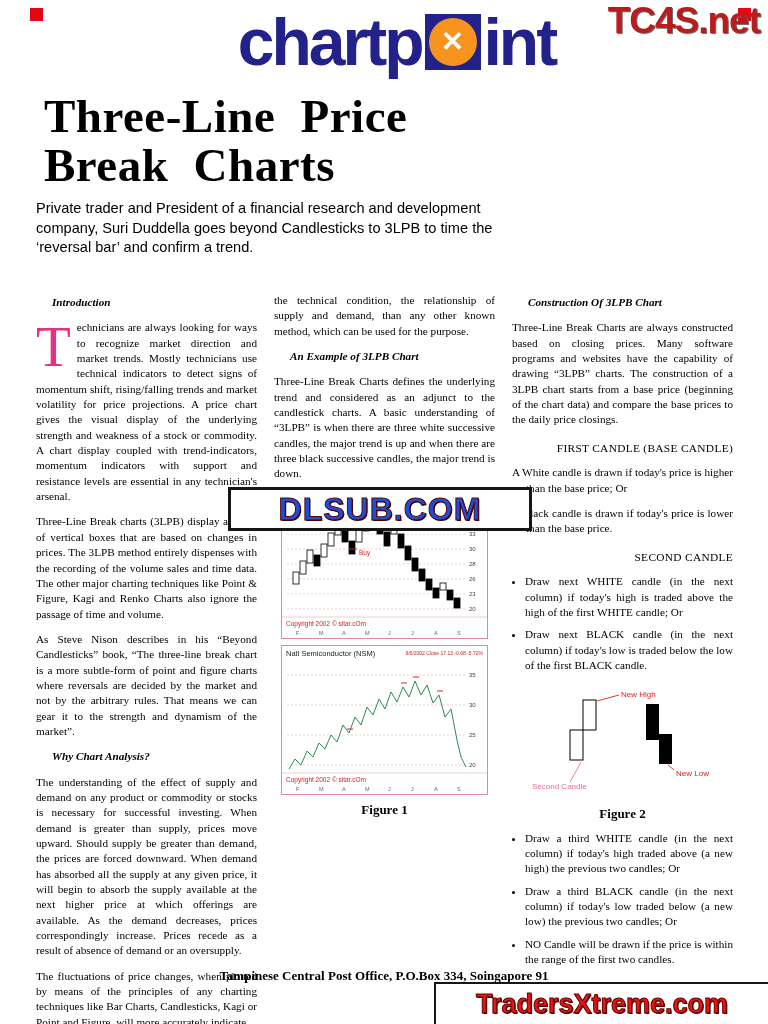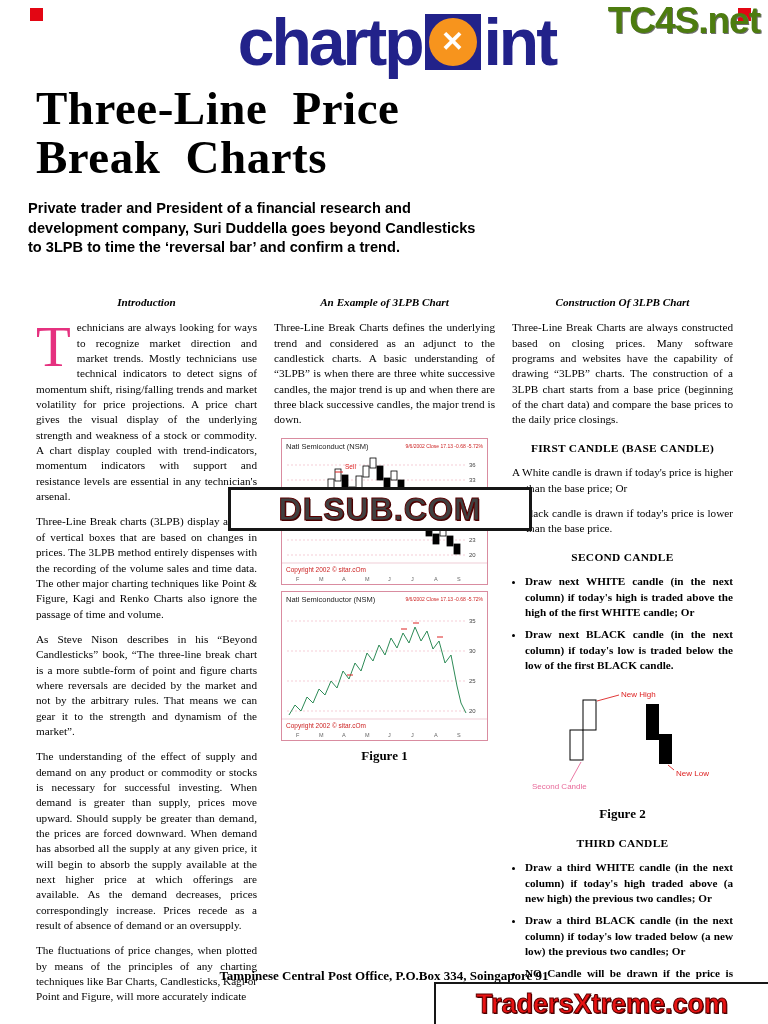--- a/index.html
+++ b/index.html
@@ -4,67 +4,67 @@
 <style>
   html,body { margin:0; padding:0; background:#888; }
   .page { position:relative; width:768px; height:1024px; margin:0 auto; background:#fff;
           font-family:"Liberation Serif", serif; color:#000; overflow:hidden; }
 
   
   .corner-sq { position:absolute; width:13px; height:13px; background:#e30613; top:8px; }
   .corner-sq.tl { left:30px; } .corner-sq.tr { right:17px; }
   .tc4s { position:absolute; top:0px; right:8px; z-index:1;
           font-family:"Liberation Sans", sans-serif; font-weight:bold; font-size:37px;
-          color:#4d7c0f; letter-spacing:-1px; text-shadow:1px 1px 0 #6e6e6e; }
+          color:#b91c1c; letter-spacing:-1px; text-shadow:1px 1px 0 #6e6e6e; }
   .logo { position:absolute; top:0px; left:0; right:15px; z-index:2; height:84px; padding-left:40px;
           display:flex; justify-content:center; align-items:center;
           font-family:"Liberation Sans", sans-serif; font-weight:bold; font-size:66px;
           color:#22228a; letter-spacing:-3px; }
   .logo-icon { display:inline-flex; width:56px; height:56px; background:#22228a;
                align-items:center; justify-content:center; margin:0 3px; }
   .logo-circle { width:48px; height:48px; background:#f7941d; border-radius:50%;
                  display:flex; align-items:center; justify-content:center; }
   .logo-x { color:#fff; font-size:28px; font-weight:bold; letter-spacing:0; line-height:1; }
 
   
-  .title { position:absolute; left:36px; top:84px; margin:0; font-weight:bold;
+  .title { position:absolute; left:36px; top:84px; margin:8px; font-weight:bold;
            font-size:47px; line-height:1.04; letter-spacing:0.5px; word-spacing:13px; }
-  .standfirst { position:absolute; left:28px; top:199px; width:458px; margin:0;
-                font-family:"Liberation Sans", sans-serif; font-weight:bold;
+  .standfirst { position:absolute; left:36px; top:199px; width:458px; margin:0;
+                font-family:"Liberation Sans", sans-serif; font-weight:normal;
                 font-size:14.6px; line-height:1.34; }
 
   
   .columns { position:absolute; left:36px; top:293px; width:698px; display:flex; gap:17px; }
   .col { width:221px; font-size:11.2px; line-height:1.37; text-align:justify; }
   .col p { margin:0 0 10px; }
   .ital-heading { font-style:italic; font-weight:bold; font-size:11.2px; margin:2px 16px 10px;
-                  text-align:center; }
-  .caps-heading { font-size:11.4px; font-weight:bold; letter-spacing:0.3px; margin:13px 0 9px;
-                  text-align:center; }
+                  text-align:left; }
+  .caps-heading { font-size:11.4px; font-weight:normal; letter-spacing:0.3px; margin:13px 0 9px;
+                  text-align:right; }
   .dropcap { float:left; font-size:57px; line-height:0.8; color:#e5317f; padding:4px 6px 0 0; }
   .hang { margin:0 0 3px; padding-left:14px; text-indent:-14px; }
-  .bullet-list { margin:8px 0 11px; padding-left:13px; list-style:disc;font-weight:bold; }
+  .bullet-list { margin:8px 0 11px; padding-left:13px; list-style:disc; }
   .bullet-list li { margin:0 0 7px; }
 
   
   .chart { display:block; margin:0 auto 6px; }
   .figcaption { text-align:center; font-weight:bold; font-size:13px; margin:4px 0 0;
                 text-align:center; }
   .figure2-wrap { margin:3px 0 2px; text-align:center; }
 
   
   .footer { position:absolute; top:967px; left:0; width:100%; text-align:center;
             font-weight:bold; font-size:13px; line-height:1.45; }
 
   
   .wm-dlsub { position:absolute; left:228px; top:487px; width:304px; height:44px; z-index:5;
               background:#fff; border:3px solid #161616; box-sizing:border-box;
               display:flex; align-items:center; justify-content:center;
               font-family:"Liberation Sans", sans-serif; font-weight:bold; font-size:32px;
-              letter-spacing:1px; color:#404040; -webkit-text-stroke:1px #5a0000;
+              letter-spacing:1px; color:#1d4ed8; -webkit-text-stroke:1px #5a0000;
               text-shadow:1px 1px 0 #3a0000; }
   .wm-traders { position:absolute; left:434px; top:982px; width:334px; height:44px; z-index:5;
                 background:#fff; border:2px solid #161616; border-right:none; box-sizing:border-box;
                 display:flex; align-items:center; justify-content:center;
                 font-family:"Liberation Sans", sans-serif; font-weight:bold; font-size:27px;
                 color:#e81313; -webkit-text-stroke:1px #5a0000; text-shadow:1px 1px 0 #3a0000; }
 </style>
 </head>
 <body>
 
@@ -89,25 +89,27 @@
   </h1>
   <p class="standfirst">Private trader and President of a financial research and development company, Suri Duddella goes beyond Candlesticks to 3LPB to time the ‘reversal bar’ and confirm a trend.</p>
 
   <div class="columns">
 
     <div class="col">
       <h3 class="ital-heading">Introduction</h3>
       <p><span class="dropcap">T</span><span>echnicians are always looking for ways to recognize market direction and market trends. Mostly technicians use technical indicators to detect signs of momentum shift, rising/falling trends and market volatility for price projections. A price chart gives the visual display of the underlying strength and weakness of a stock or commodity. A chart display coupled with trend-indicators, momentum indicators with support and resistance levels are essential in any technician's arsenal.</span></p>
       <p>Three-Line Break charts (3LPB) display a series of vertical boxes that are based on changes in prices. The 3LPB method entirely dispenses with the recording of the volume sales and time data. The other major charting techniques like Point &amp; Figure, Kagi and Renko Charts also ignore the passage of time and volume.</p>
       <p>As Steve Nison describes in his “Beyond Candlesticks” book, “The three-line break chart is a more subtle-form of point and figure charts where reversals are decided by the market and not by the arbitrary rules. That means we can gear it to the strength and dynamism of the market”.</p>
+      <h3 class="ital-heading">Why Chart Analysis?</h3>
       <p>The understanding of the effect of supply and demand on any product or commodity or stocks is necessary for successful investing. When demand is greater than supply, prices move upward. Should supply be greater than demand, the prices are forced downward.  When demand has absorbed all the supply at any given price, it will begin to absorb the supply available at the next higher price at which offerings are available. As the demand decreases, prices correspondingly increase. Prices recede as a result of absence of demand or an oversupply.</p>
       <p>The fluctuations of price changes, when plotted by means of the principles of any charting techniques like Bar Charts, Candlesticks, Kagi or Point and Figure, will more accurately indicate</p>
     </div>
 
     <div class="col">
+      <p>the technical condition, the relationship of supply and demand, than any other known method, which can be used for the purpose.</p>
       <h3 class="ital-heading">An Example of 3LPB Chart</h3>
       <p>Three-Line Break Charts defines the underlying trend and considered as an adjunct to the candlestick charts. A basic understanding of “3LPB” is when there are three white successive candles, the major trend is up and when there are three black successive candles, the major trend is down.</p>
 
       <svg class="chart" width="207" height="147" viewBox="0 0 207 147">
         <rect x="0.5" y="0.5" width="206" height="146" fill="#ffffff" stroke="#d98ca0"></rect>
         <text x="5" y="11" font-size="7.5" fill="#222" font-family="Liberation Sans, sans-serif">Natl Semiconduct (NSM)</text>
         <text x="202" y="10" font-size="5" fill="#cc2222" text-anchor="end" font-family="Liberation Sans, sans-serif">9/6/2002  Close 17.13  -0.68  -5.72%</text>
 
         <g stroke="#f0b8c4" stroke-dasharray="2,2" stroke-width="0.7">
           <line x1="6" y1="27" x2="184" y2="27"></line>
@@ -242,21 +244,20 @@
           <line x1="101" y1="11" x2="79" y2="17" stroke="#dd2222" stroke-width="0.9"></line>
           <text x="103" y="13" font-size="8" fill="#dd2222" font-family="Liberation Sans, sans-serif">New High</text>
           <line x1="156" y1="86" x2="150" y2="81" stroke="#dd2222" stroke-width="0.9"></line>
           <text x="158" y="92" font-size="8" fill="#dd2222" font-family="Liberation Sans, sans-serif">New Low</text>
           <line x1="52" y1="98" x2="63" y2="78" stroke="#e86a9a" stroke-width="0.9"></line>
           <text x="14" y="105" font-size="8" fill="#e86a9a" font-family="Liberation Sans, sans-serif">Second Candle</text>
         </svg>
         <div class="figcaption">Figure 2</div>
       </div>
 
-      <h4 class="caps-heading">THIRD CANDLE</h4>
       <ul class="bullet-list">
         <li>Draw a third WHITE candle (in the next column) if today's high traded above (a new high) the previous two candles; Or</li>
         <li>Draw a third BLACK candle (in the next column) if today's low traded below (a new low) the previous two candles; Or</li>
         <li>NO Candle will be drawn if the price is within the range of the first two candles.</li>
       </ul>
     </div>
   </div>
 
   <div class="footer">
     <div>Tampinese Central Post Office, P.O.Box 334, Soingapore 91</div>

